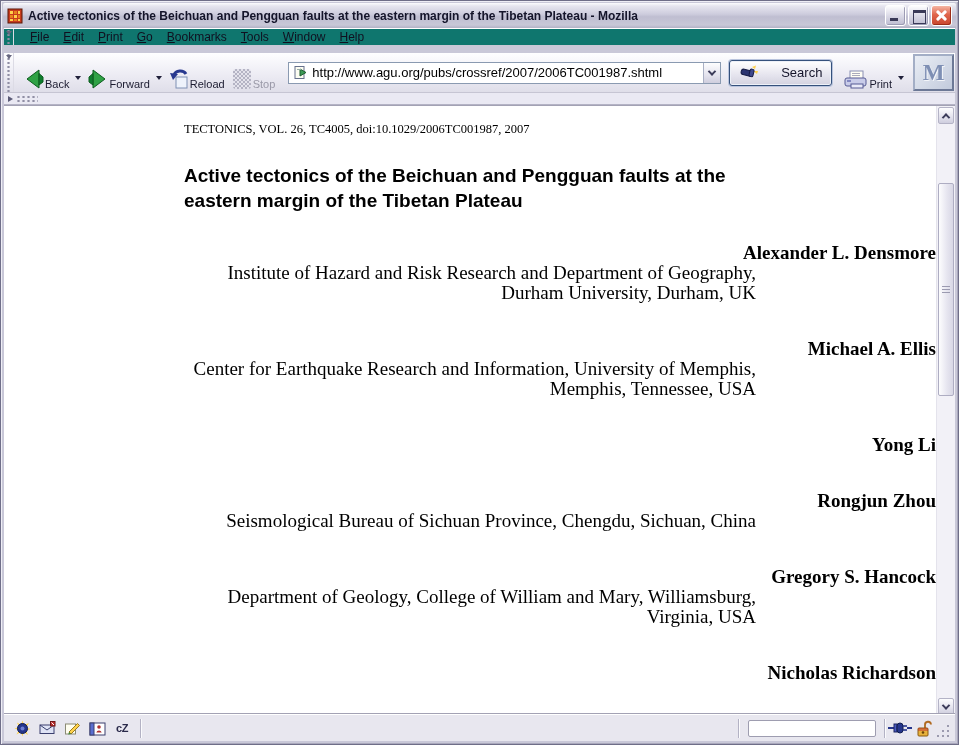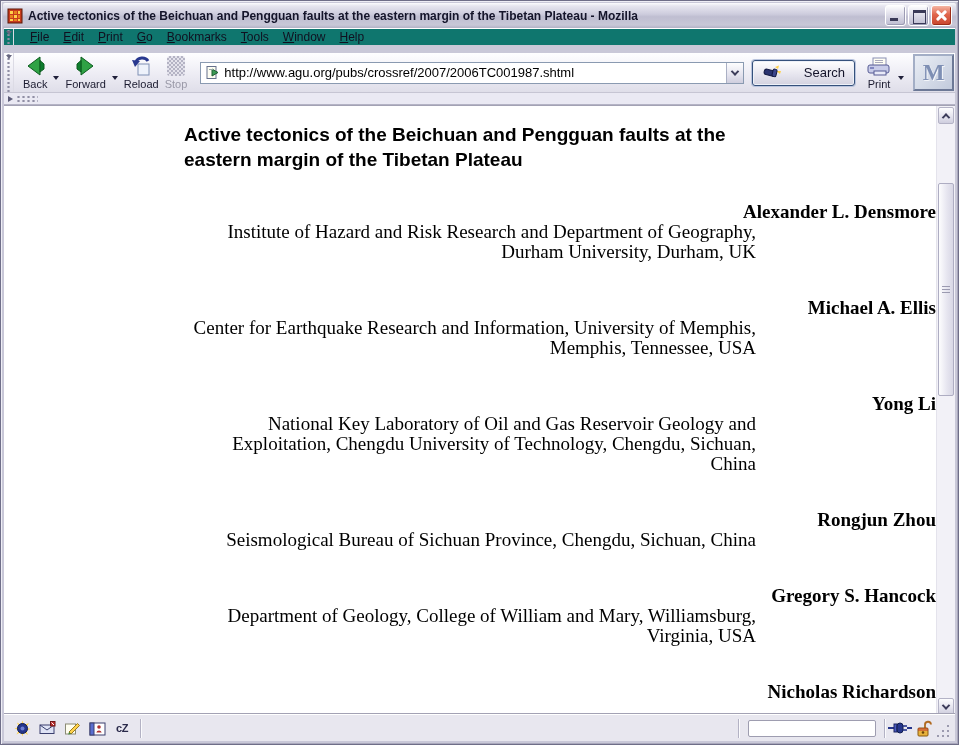--- a/index.html
+++ b/index.html
@@ -51,21 +51,21 @@
 
   
   .toolbar{
     position:absolute; left:3px; top:52px; right:3px; height:40px;
     background:linear-gradient(180deg,#fefeff,#edecf4 55%,#dfdee9);
     border-bottom:1px solid #c6c5d3;
     display:flex; align-items:center;
   }
   .toolbar .grippy-v{ margin-right:6px; }
   .navbtn{
-    height:37px; display:flex; flex-direction:column; align-items:center; justify-content:center;
+    height:37px; display:flex; align-items:flex-end; justify-content:center;
     padding:1px 3px; border-radius:3px; font-size:11px; color:#1b1b30; cursor:default;
   }
   .navbtn.disabled{ color:#9a99a8; }
   .navlabel{ margin-top:1px; }
   .dd{ width:12px; height:37px; display:flex; align-items:center; justify-content:center; cursor:default;}
   .tri{ width:0; height:0; border-left:3.5px solid transparent; border-right:3.5px solid transparent; border-top:4px solid #20203a; margin-top:10px;}
   .icon22{ width:22px; height:22px; display:block; }
   .stop-dither{
     width:18px; height:20px; margin:1px 2px; border-radius:3px;
     background-image:
@@ -304,33 +304,33 @@
     </div>
   </div>
 
   <div class="collapsed-bar">
     <i class="cb-tri"></i>
     <span class="cb-dots"></span>
   </div>
 
   <div class="content">
     <div class="page">
+      <div class="journal-line">TECTONICS, VOL. 26, TC4005, doi:10.1029/2006TC001987, 2007</div>
       <h1 class="article-title">Active tectonics of the Beichuan and Pengguan faults at the eastern margin of the Tibetan Plateau</h1>
 
       <div class="author">
         <div class="author-name">Alexander L. Densmore</div>
         <div class="author-affil">Institute of Hazard and Risk Research and Department of Geography, Durham University, Durham, UK</div>
       </div>
       <div class="author">
         <div class="author-name">Michael A. Ellis</div>
         <div class="author-affil">Center for Earthquake Research and Information, University of Memphis, Memphis, Tennessee, USA</div>
       </div>
       <div class="author">
         <div class="author-name">Yong Li</div>
-        <div class="author-affil">National Key Laboratory of Oil and Gas Reservoir Geology and Exploitation, Chengdu University of Technology, Chengdu, Sichuan, China</div>
       </div>
       <div class="author">
         <div class="author-name">Rongjun Zhou</div>
         <div class="author-affil">Seismological Bureau of Sichuan Province, Chengdu, Sichuan, China</div>
       </div>
       <div class="author">
         <div class="author-name">Gregory S. Hancock</div>
         <div class="author-affil">Department of Geology, College of William and Mary, Williamsburg, Virginia, USA</div>
       </div>
       <div class="author">

